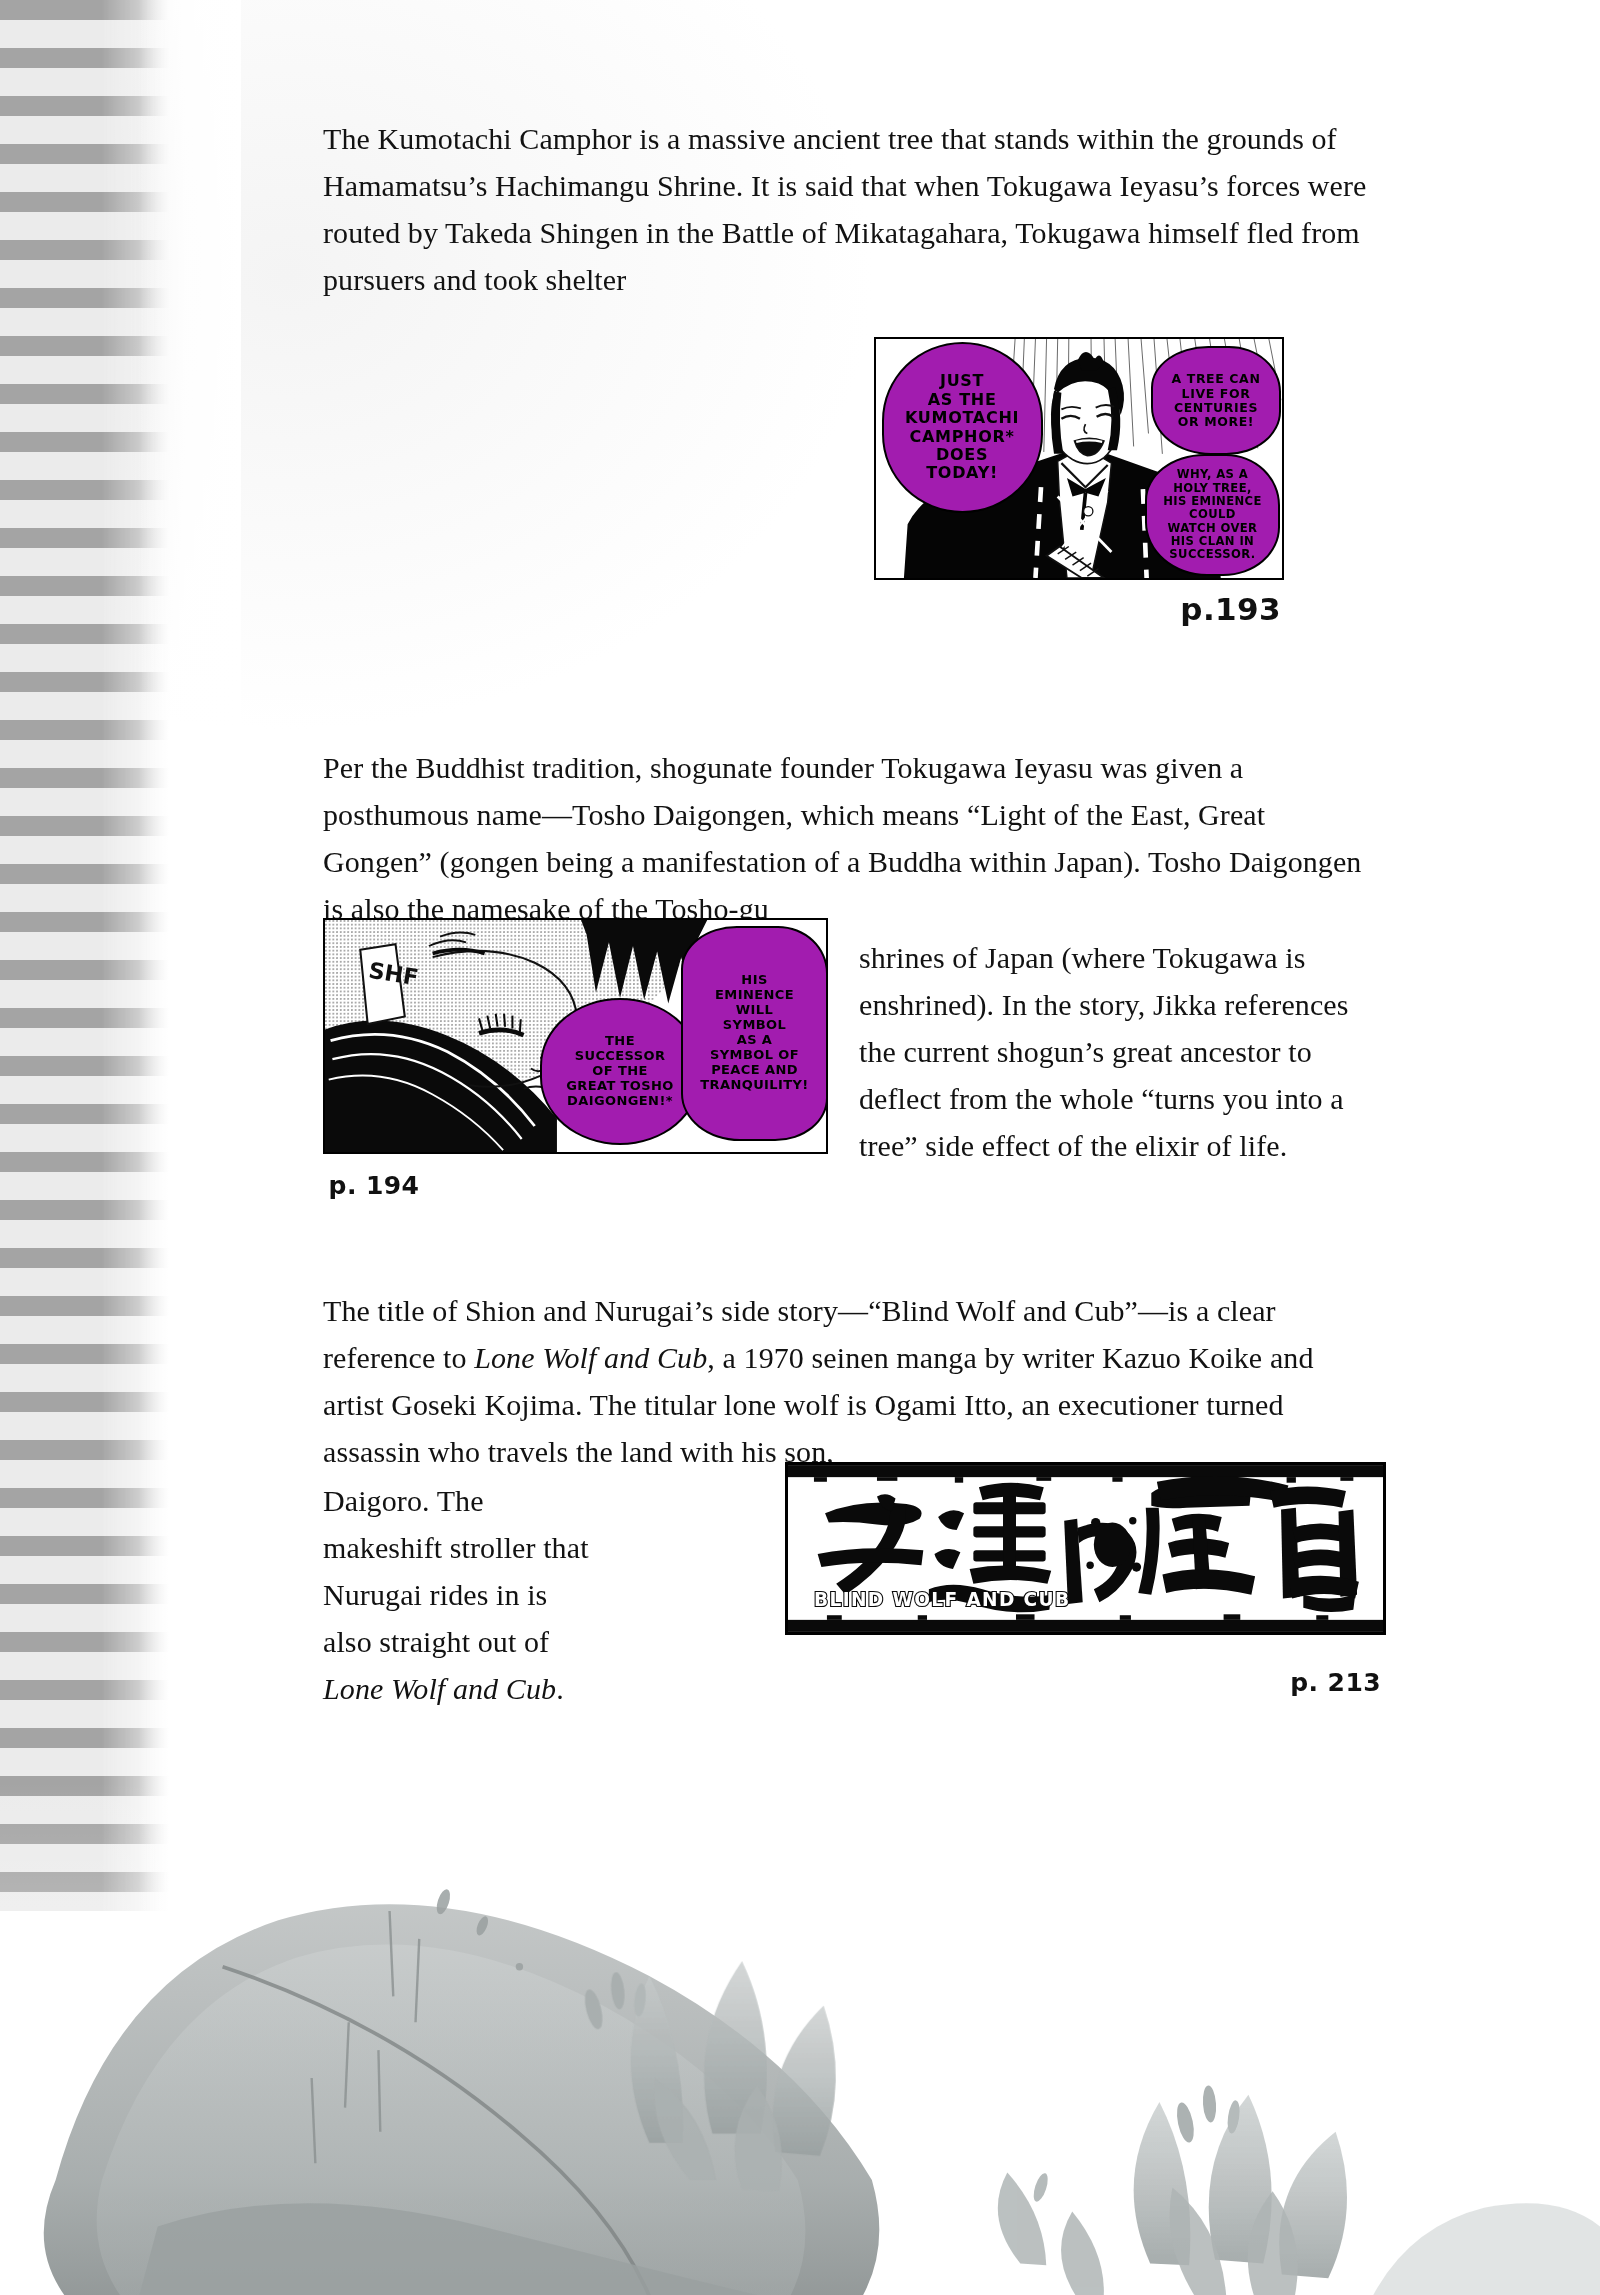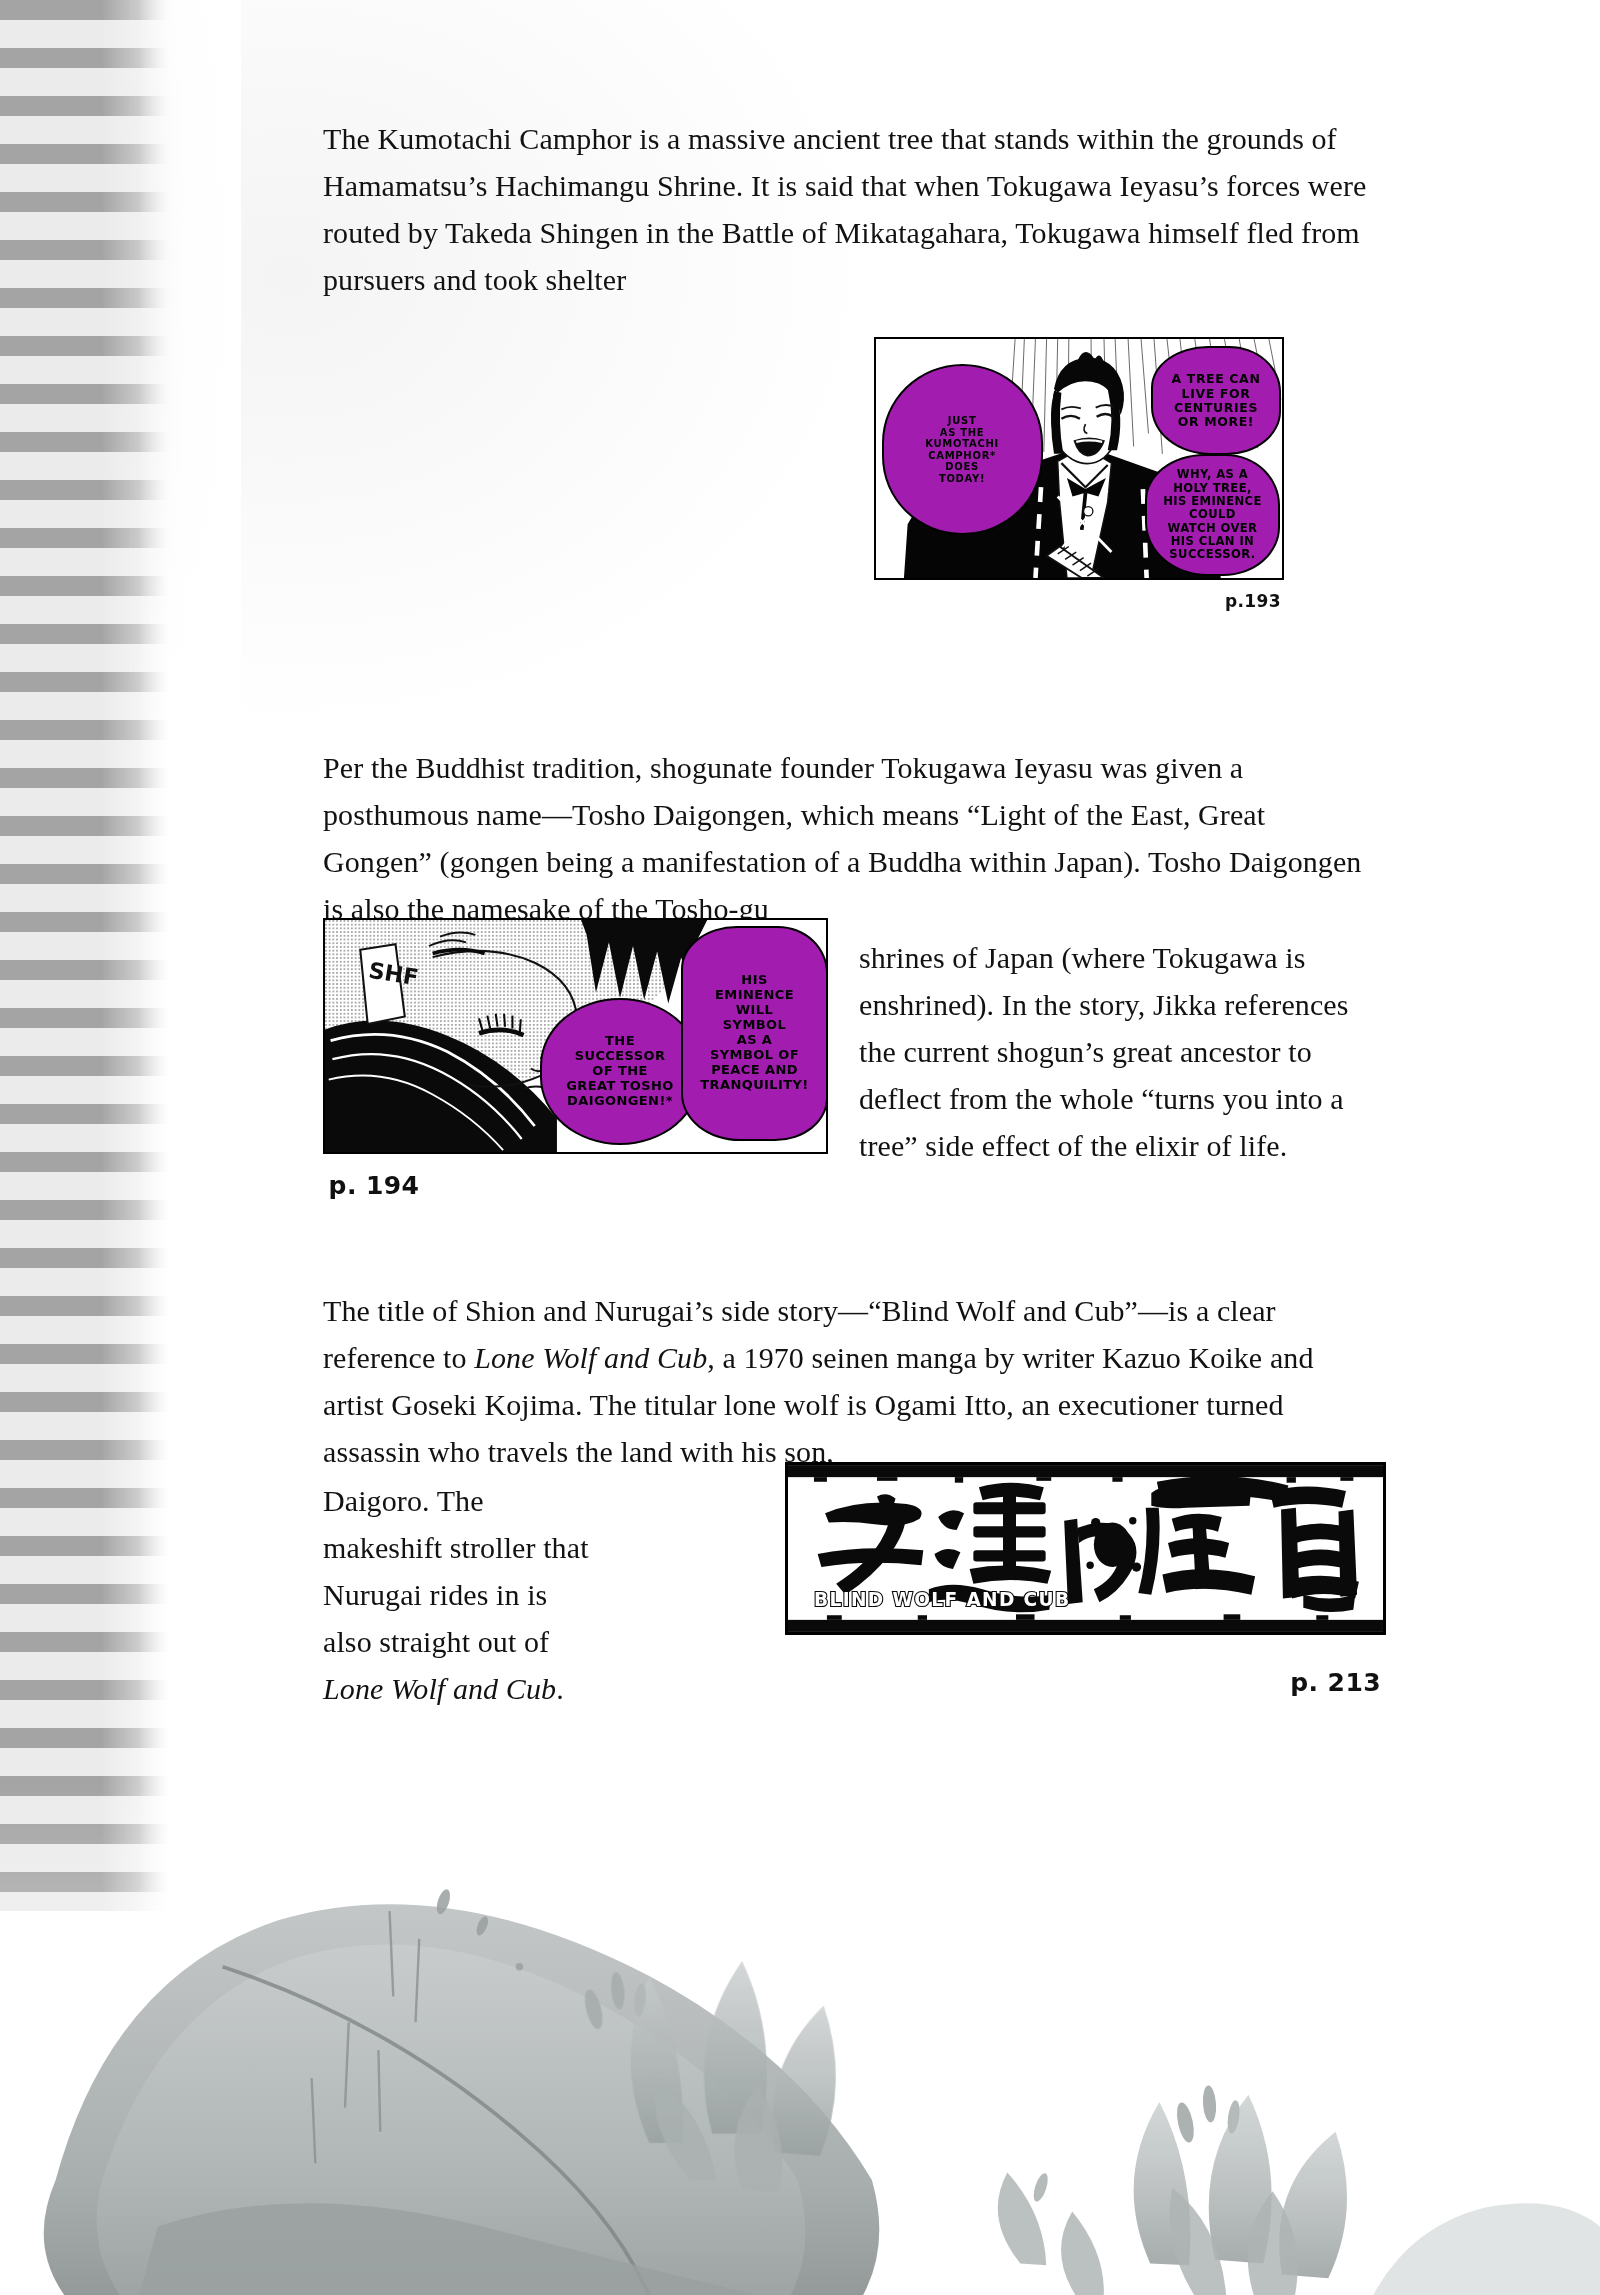--- a/index.html
+++ b/index.html
@@ -105,21 +105,21 @@
     border: 2.8px solid #000;
     background: #ffffff;
     overflow: hidden;
   }
   #panel1-cap {
     position: absolute;
     left: 798px;
     top: 591px;
     width: 160px;
     text-align: right;
-    font-size: 17px;
+    font-size: 31px;
     font-weight: 700;
     color: #111;
     font-family: "DejaVu Sans", "Liberation Sans", sans-serif;
     letter-spacing: 0.4px;
   }
 
   
   #p2-top {
     position: absolute;
     left: 0;
@@ -324,21 +324,21 @@
           <path d="M 200 76 Q 210 71 221 75" fill="none" stroke="#111" stroke-width="2"></path>
           <path d="M 237 74 Q 247 69 257 73" fill="none" stroke="#111" stroke-width="2"></path>
 
           <path d="M 226 92 Q 222 100 228 102" fill="none" stroke="#111" stroke-width="1.8"></path>
 
           <path d="M 214 110 Q 230 104 246 110 Q 240 126 228 126 Q 218 124 214 110 Z" fill="#0a0a0a" stroke="#111" stroke-width="1.6"></path>
           <path d="M 216 111 Q 230 108 244 111" fill="none" stroke="#ffffff" stroke-width="2.4"></path>
         </g>
       </svg>
 
-      <div class="bubble" style="left:5.6px; top:25px; width:161px; height:171px; font-size:10px; letter-spacing:0.7px;">
+      <div class="bubble" style="left:5.6px; top:3px; width:161px; height:171px; font-size:16px; letter-spacing:0.7px;">
         <span>
           <span>JUST</span>
           <span>AS THE</span>
           <span>KUMOTACHI</span>
           <span>CAMPHOR*</span>
           <span>DOES</span>
           <span>TODAY!</span>
         </span>
       </div>
 

